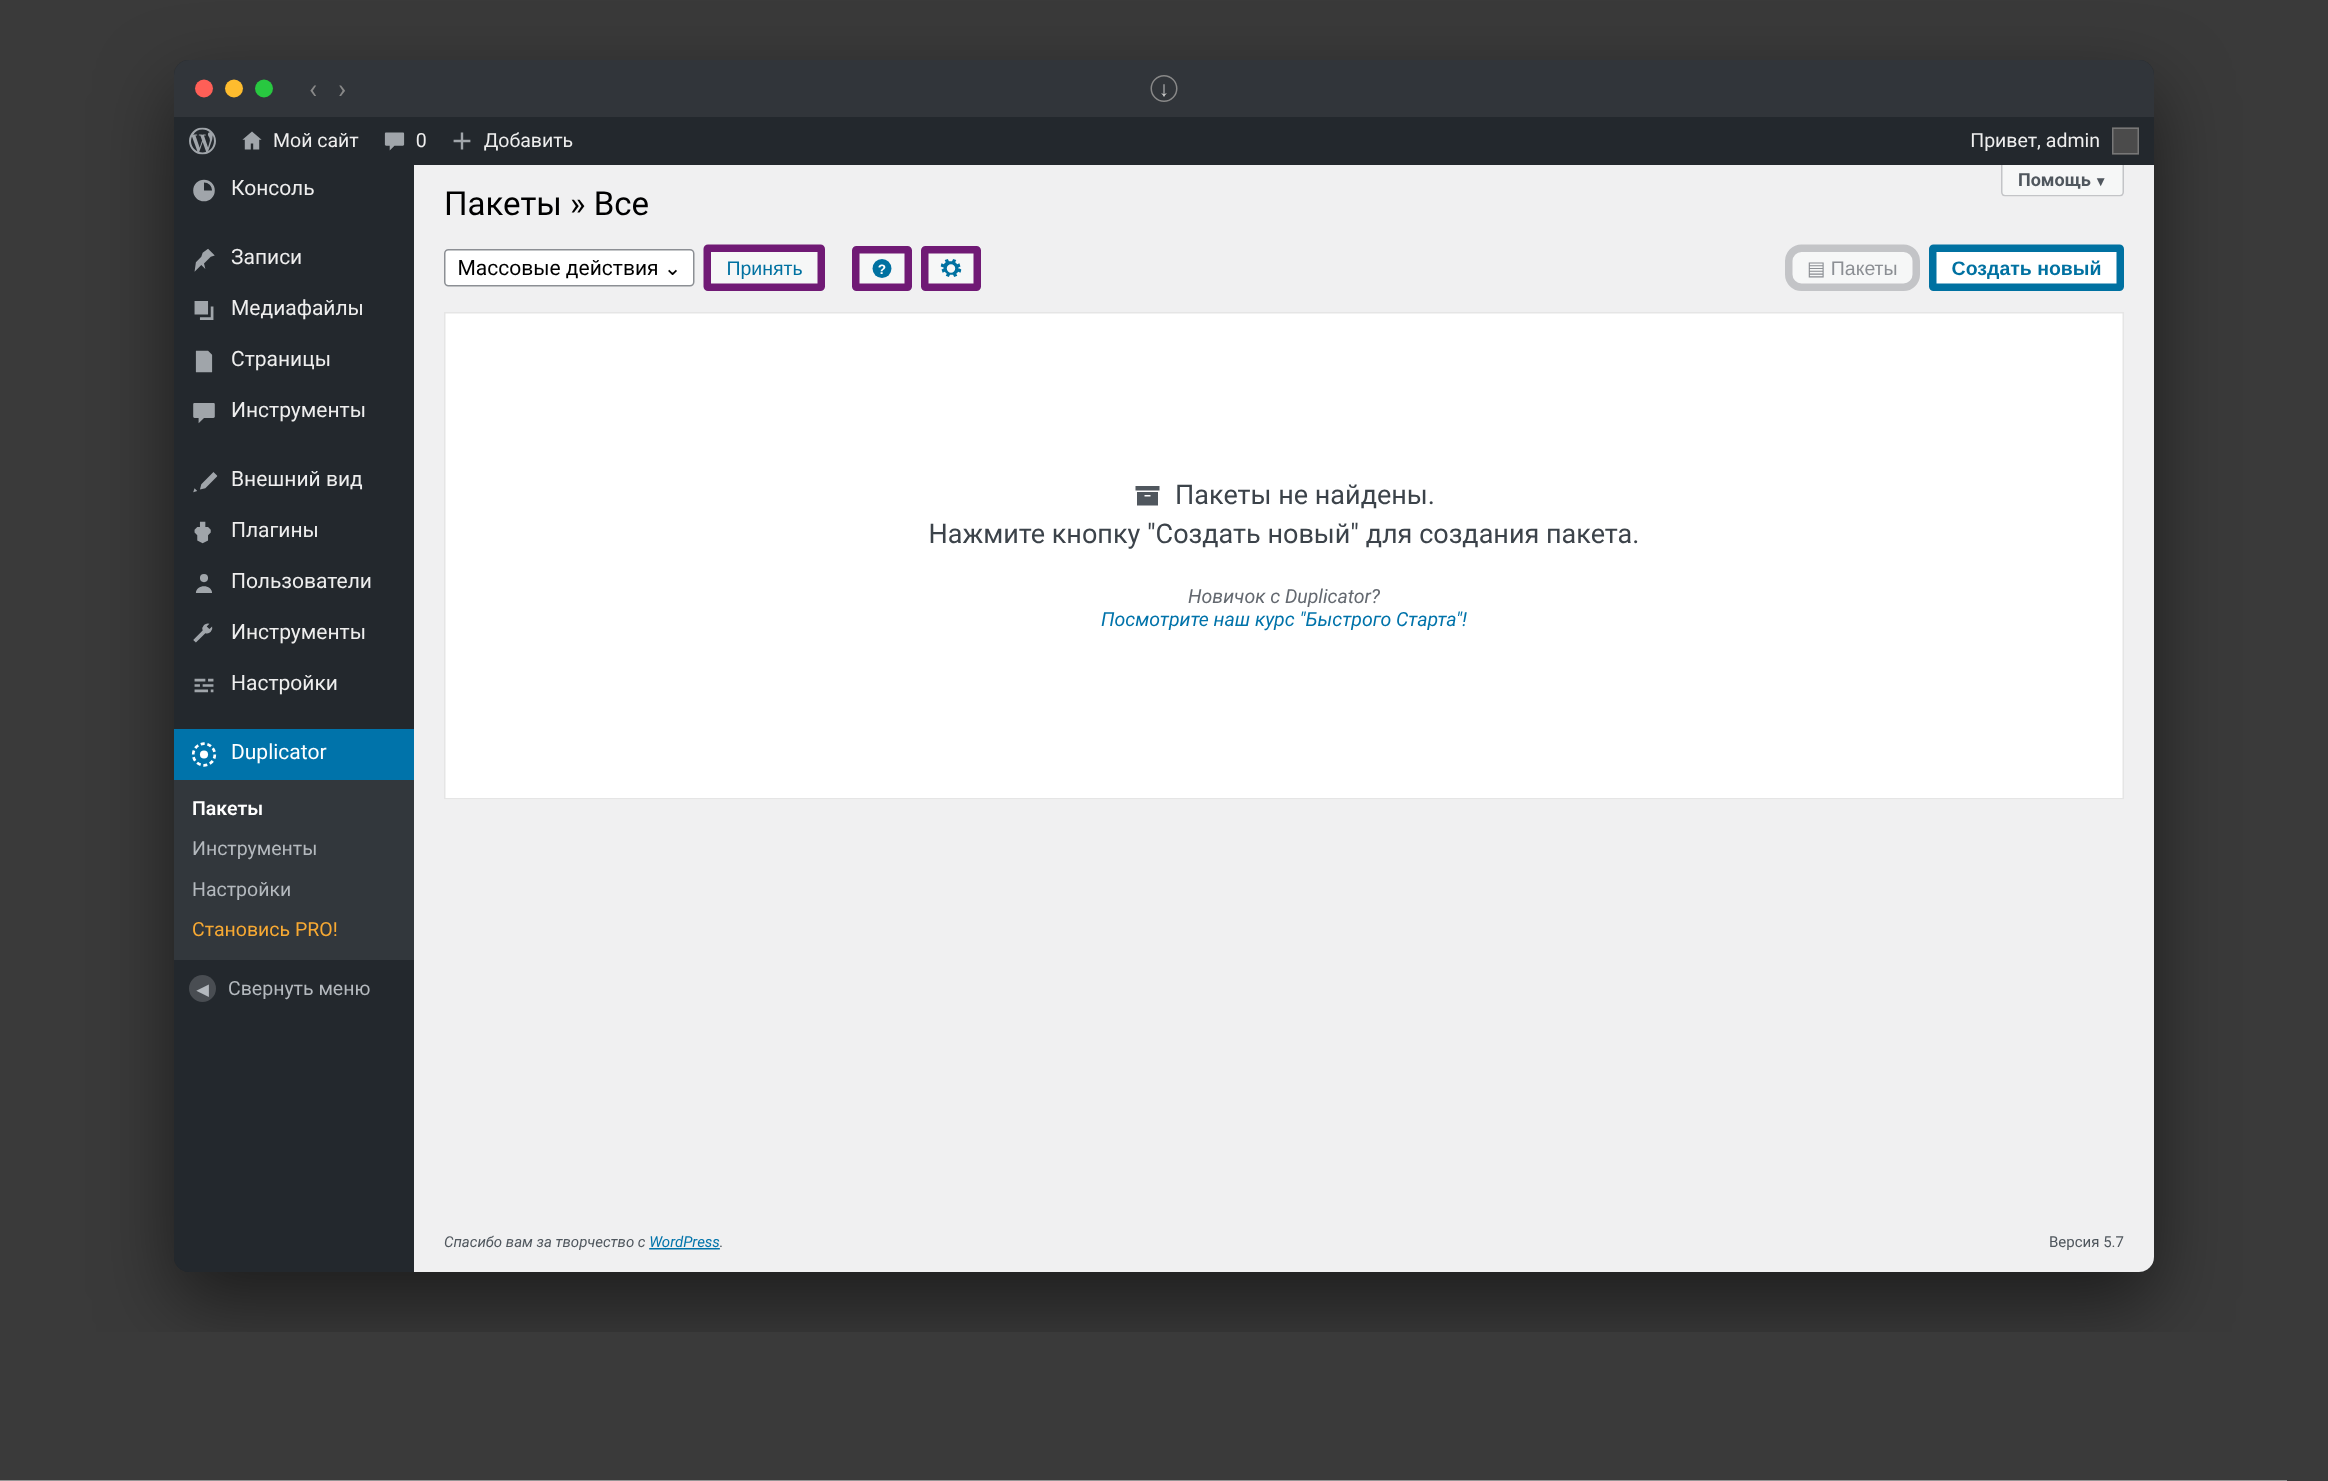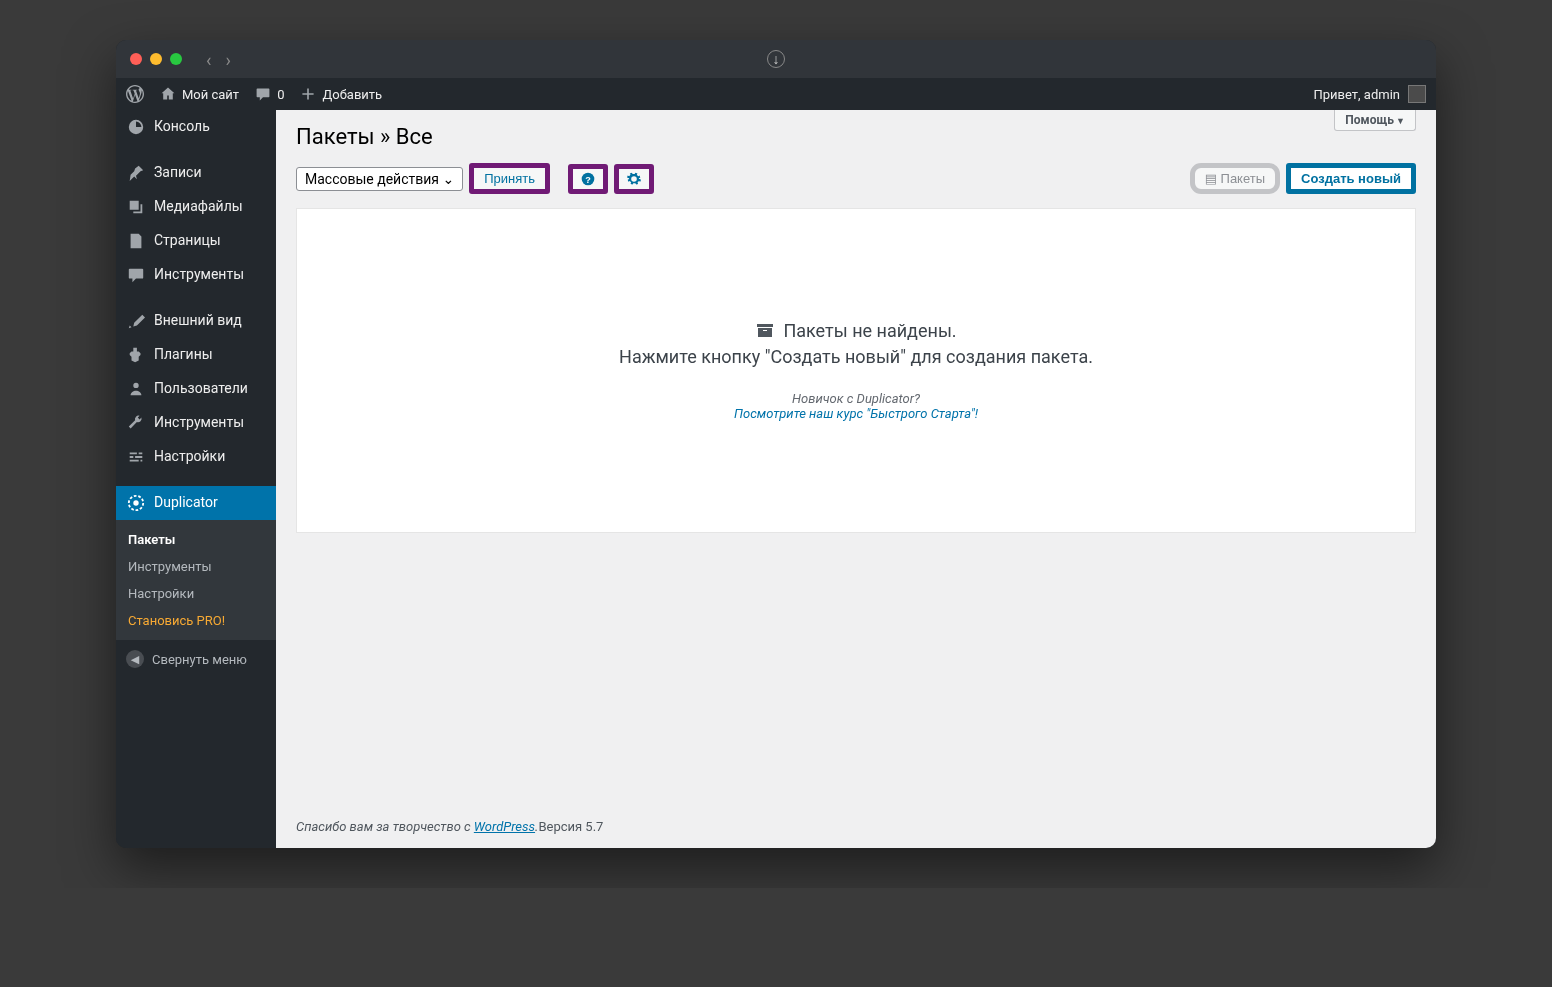--- a/index.html
+++ b/index.html
@@ -56,21 +56,21 @@
 .btn.disabled { border-color: #c3c4c7; color: #8c8f94; background: #f6f7f7; cursor: default; border-radius: 11px; }
 .toolbar-spacer { flex: 1; }
 
 .panel { background: #fff; border: 1px solid #e5e5e5; margin: 0 20px; height: 325px; display: flex; align-items: center; justify-content: center; }
 .panel-inner { text-align: center; color: #3c434a; }
 .no-packages { font-size: 18px; display: inline-flex; align-items: center; gap: 8px; }
 .instruction { font-size: 18px; margin-top: 2px; }
 .newbie { font-size: 13px; font-style: italic; color: #646970; margin-top: 24px; }
 .quickstart { font-size: 13px; font-style: italic; color: #0073aa; cursor: pointer; }
 
-.footer { margin-top: auto; padding: 14px 20px; font-size: 13px; color: #50575e; font-style: italic; display: flex; }
+.footer { margin-top: auto; padding: 14px 20px; font-size: 10px; color: #50575e; font-style: italic; display: flex; justify-content: space-between; }
 .footer a { color: #0073aa; text-decoration: underline; cursor: pointer; }
 .footer-version { font-style: normal; }
 
 svg { display: block; }
 </style>
 </head>
 <body>
 
 <div class="window">
 

